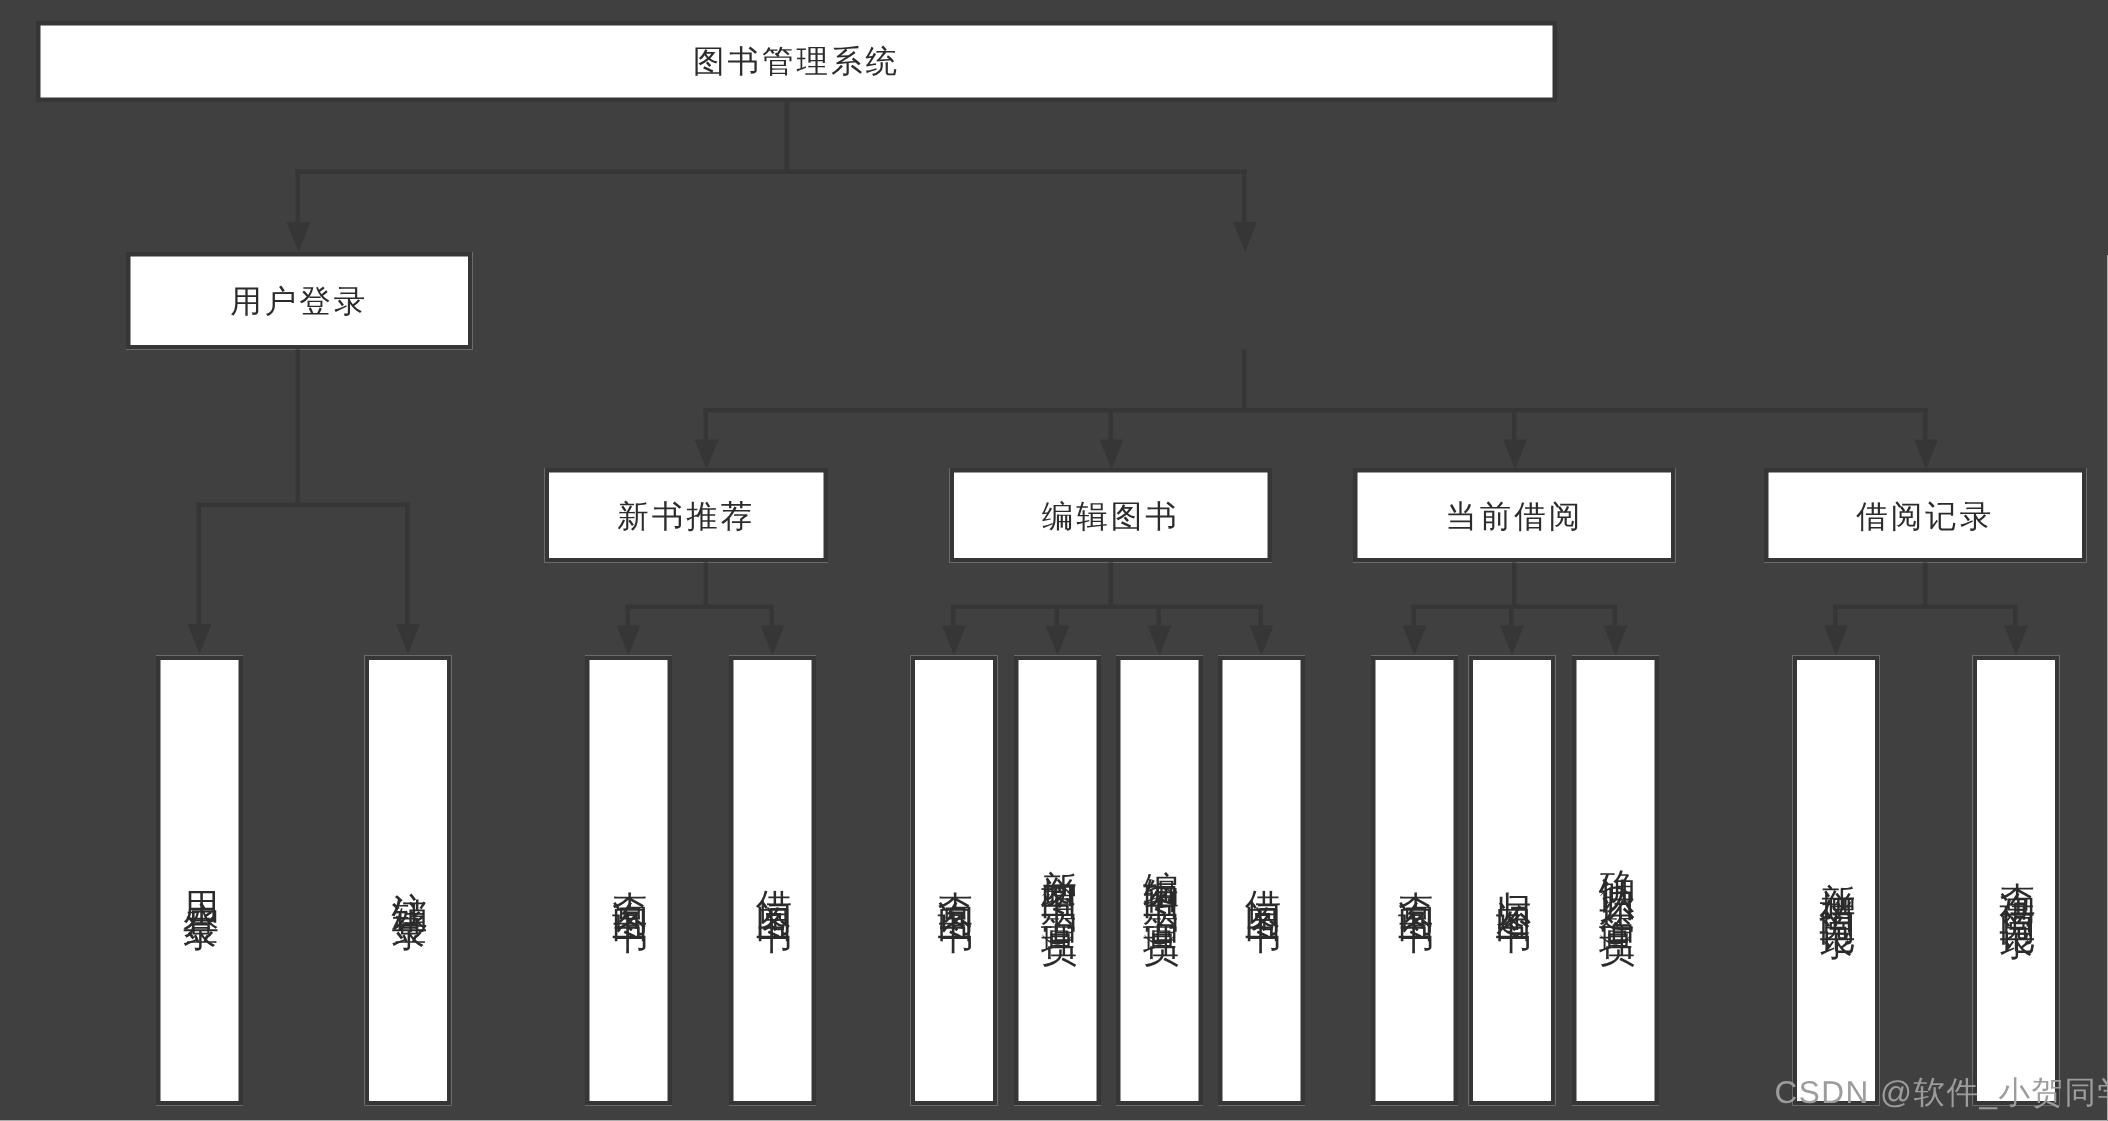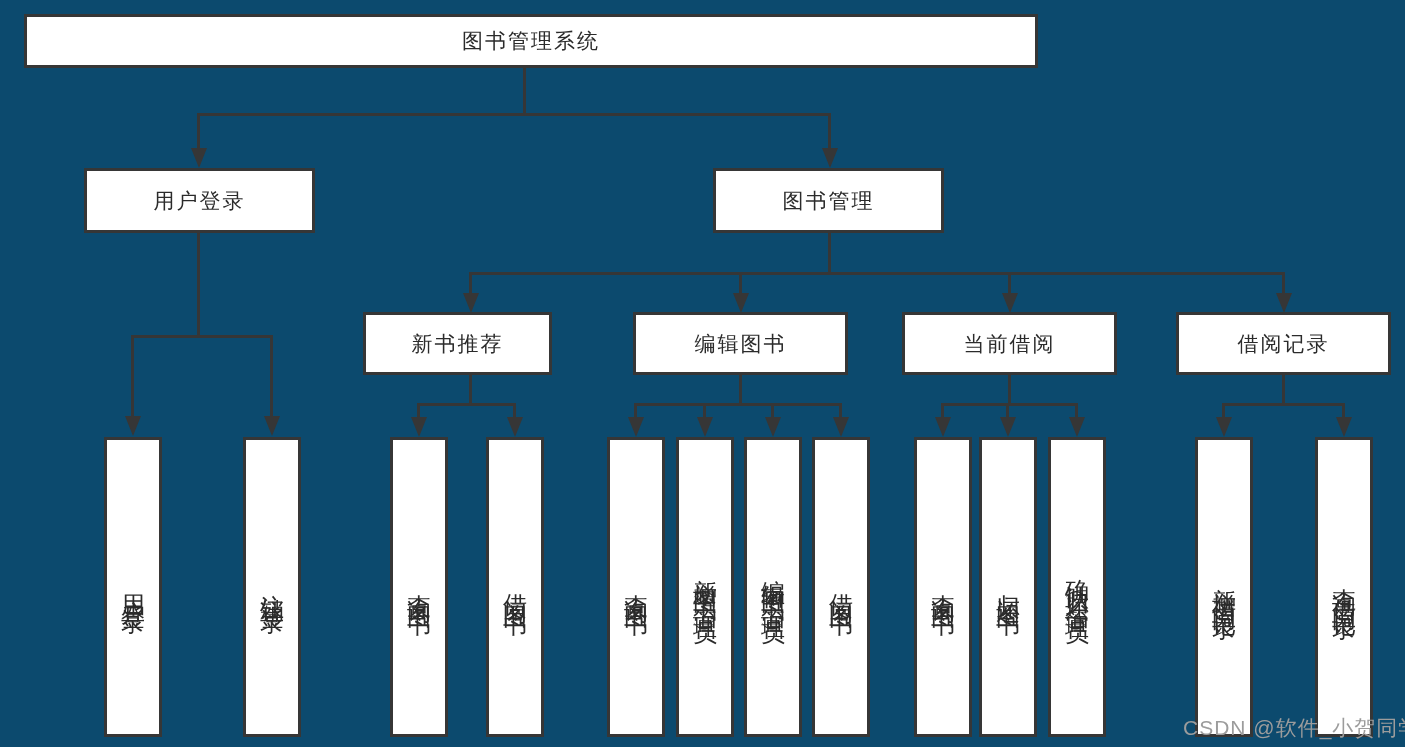--- a/index.html
+++ b/index.html
@@ -1,19 +1,19 @@
 <!DOCTYPE html>
 <html><head>
 <meta charset="utf-8">
 <style>
   html,body{margin:0;padding:0;background:#ffffff;}
   .canvas{
     position:relative;
     width:1405px;height:747px;
-    background:#0c4a6e;
+    background:#404040;
     font-family:"Liberation Sans","DejaVu Sans",sans-serif;
     overflow:hidden;
   }
   .box{
     position:absolute;
     box-sizing:border-box;
     border:3px solid #363636;
     background:#ffffff;
     display:flex;
     align-items:center;
@@ -59,23 +59,20 @@
 
   <div class="vline" style="left:523px;top:68px;height:47px"></div>
   <div class="hline" style="left:197px;top:113px;width:634px"></div>
   <div class="vline" style="left:197px;top:113px;height:37px"></div>
   <div class="vline" style="left:828px;top:113px;height:37px"></div>
   <div class="arrow" style="left:191px;top:148px"></div>
   <div class="arrow" style="left:822px;top:148px"></div>
 
   <div class="box hbox" style="left:84px;top:168px;width:231px;height:65px">
     <span>用户登录</span>
-  </div>
-  <div class="box hbox" style="left:713px;top:168px;width:231px;height:65px">
-    <span>图书管理</span>
   </div>
 
   <div class="vline" style="left:197px;top:233px;height:104px"></div>
   <div class="hline" style="left:131px;top:335px;width:142px"></div>
   <div class="vline" style="left:131px;top:335px;height:83px"></div>
   <div class="vline" style="left:270px;top:335px;height:83px"></div>
   <div class="arrow" style="left:125px;top:416px"></div>
   <div class="arrow" style="left:264px;top:416px"></div>
 
   <div class="vline" style="left:828px;top:233px;height:42px"></div>

